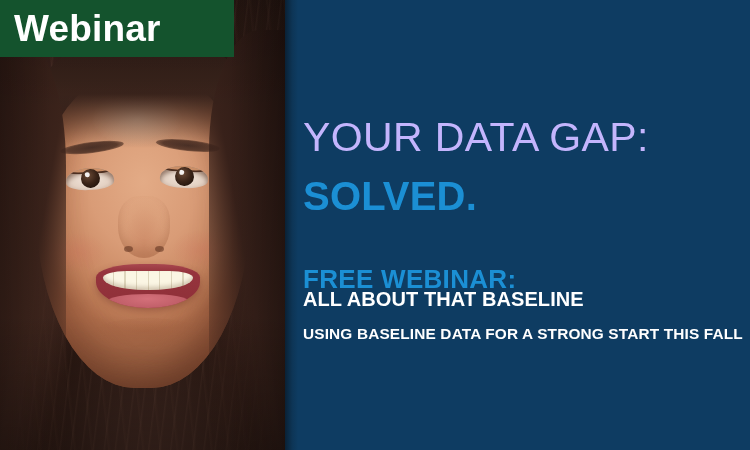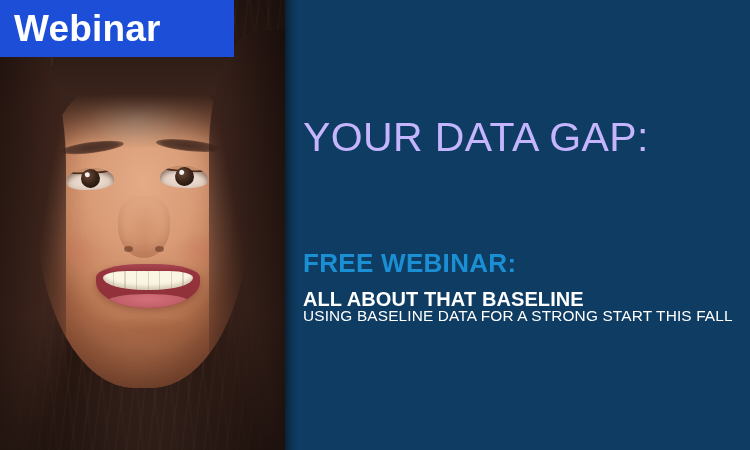--- a/index.html
+++ b/index.html
@@ -281,21 +281,21 @@
     left: 0;
     font-size: 40px;
     font-weight: bold;
     letter-spacing: 0.2px;
     color: #1b8fd4;
     line-height: 1;
     white-space: nowrap;
   }
   .sub-1 {
     position: absolute;
-    top: 250px;
+    top: 266px;
     left: 0;
     font-size: 26px;
     font-weight: bold;
     letter-spacing: 0.3px;
     color: #1b8fd4;
     line-height: 1;
     white-space: nowrap;
   }
   .sub-2 {
     position: absolute;
@@ -303,38 +303,38 @@
     left: 0;
     font-size: 20px;
     font-weight: bold;
     letter-spacing: 0.1px;
     color: #ffffff;
     line-height: 1;
     white-space: nowrap;
   }
   .sub-3 {
     position: absolute;
-    top: 308px;
+    top: 326px;
     left: 0;
     font-size: 15.4px;
-    font-weight: 400;
+    font-weight: 700;
     letter-spacing: 0.15px;
     color: #ffffff;
     line-height: 1;
     white-space: nowrap;
   }
 
   
   .ribbon {
     position: absolute;
     left: 0;
     top: 0;
     width: 234px;
     height: 57px;
-    background: #1d4ed8;
+    background: #14532d;
     display: flex;
     align-items: center;
   }
   .ribbon-label {
     color: #ffffff;
     font-size: 37px;
     font-weight: bold;
     letter-spacing: 0.2px;
     padding-left: 14px;
     line-height: 1;
@@ -384,20 +384,21 @@
     <div class="hair-front-r"></div>
     <div class="photo-vignette"></div>
   </div>
 
   <div class="panel">
     <div class="panel-edge"></div>
   </div>
 
   <div class="copy">
     <div class="headline-1">YOUR DATA GAP:</div>
+    <div class="headline-2">SOLVED.</div>
     <div class="sub-1">FREE WEBINAR:</div>
     <div class="sub-2">ALL ABOUT THAT BASELINE</div>
     <div class="sub-3">USING BASELINE DATA FOR A STRONG START THIS FALL</div>
   </div>
 
   <div class="ribbon">
     <span class="ribbon-label">Webinar</span>
   </div>
 
 </div>

